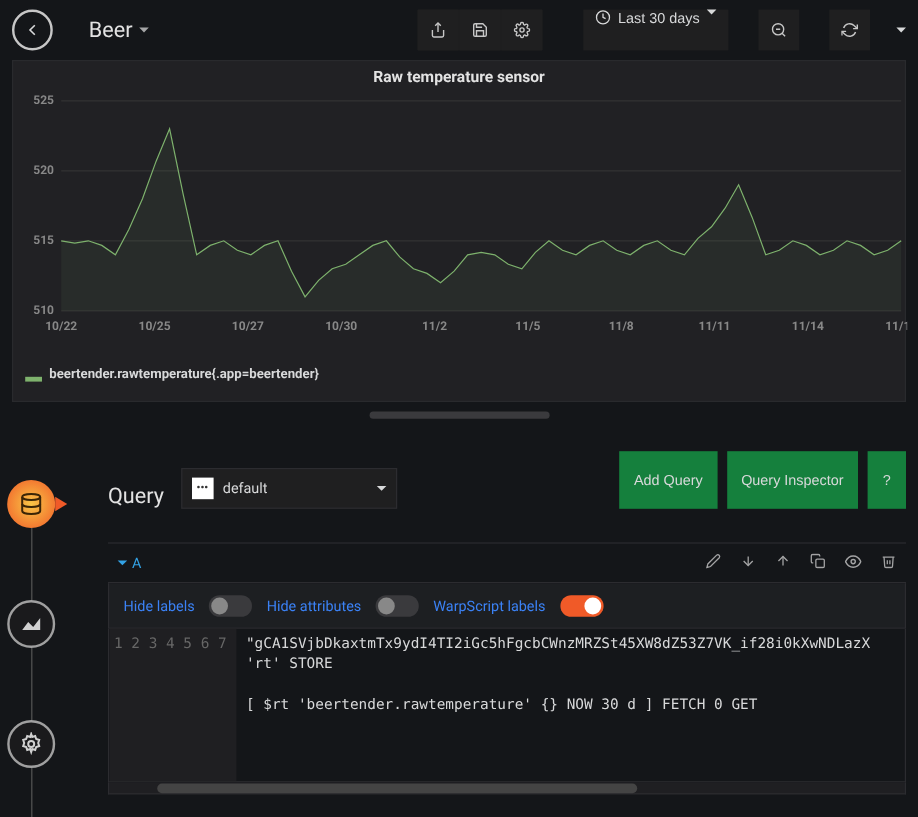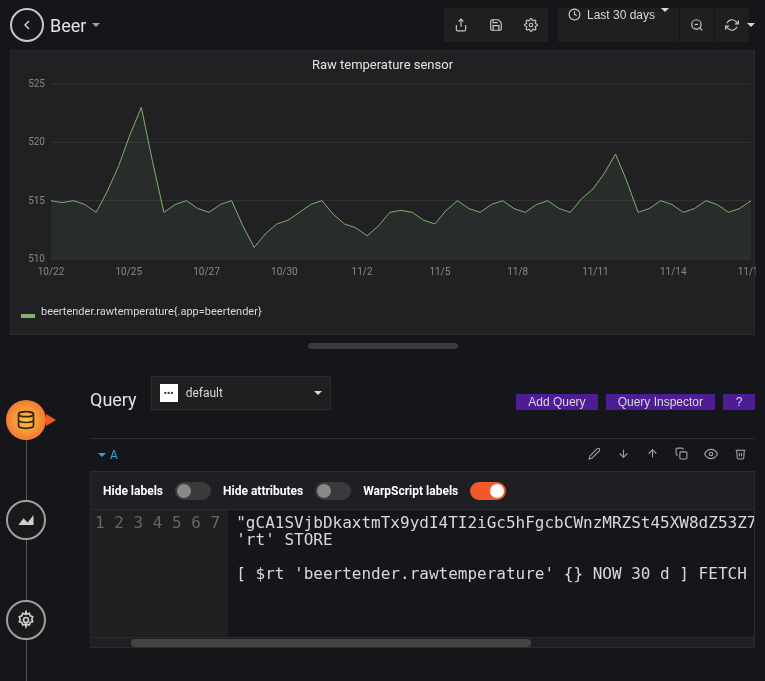--- a/index.html
+++ b/index.html
@@ -12,21 +12,21 @@
     height: 681px;
     overflow: hidden;
   }
 
   
   .toolbar {
     display: flex;
     align-items: center;
     height: 50px;
     padding: 0 10px;
-    gap: 0;
+    gap: 24px;
   }
   .back-btn {
     width: 34px; height: 34px;
     border: 2px solid #c7c7c7;
     border-radius: 50%;
     display: flex; align-items: center; justify-content: center;
     cursor: pointer;
     background: transparent;
   }
   .back-btn svg { stroke: #d8d9da; }
@@ -68,20 +68,21 @@
     border-left:4px solid transparent;
     border-right:4px solid transparent;
     border-top:4px solid currentColor;
   }
 
   
   .panel {
     background: #212124;
     margin: 0 10px;
     border: 1px solid #292a2d;
+    font-weight: bold;
   }
   .panel-title {
     text-align: center;
     font-size: 13px;
     padding: 6px 0 2px;
     color: #e3e3e3;
   }
   .chart-wrap {
     position: relative;
     height: 225px;
@@ -171,22 +172,22 @@
     background:#1f1f20;
     border:1px solid #2c2c30;
     height:34px;padding:0 8px;
     min-width:180px;
     cursor:pointer;
     justify-content:space-between;
   }
   .ds-select .left{display:flex;align-items:center;}
   .header-right{margin-left:auto;display:flex;gap:8px;}
   .btn{
-    background:#4c1d95;border:none;color:#d8d9da;
-    height:16px;padding:0 12px;cursor:pointer;font-size:12px;
+    background:#15803d;border:none;color:#d8d9da;
+    height:48px;padding:0 12px;cursor:pointer;font-size:12px;
   }
   .btn-sq{width:32px;padding:0;display:flex;align-items:center;justify-content:center;}
 
   .query-row{
     background:#141619;
     border-top:1px solid #2c2c30;
     border-bottom:1px solid #2c2c30;
     margin: 22px 10px 0;
     display:flex;align-items:center;
     height:34px;padding:0 8px;
@@ -196,41 +197,41 @@
   .row-icon{cursor:pointer;opacity:.8;}
 
   .toggles{
     background:#1d1f22;
     margin:0 10px;
     display:flex;align-items:center;gap:12px;
     height:38px;padding:0 12px;
     border:1px solid #2c2c30;
     border-top:none;
   }
-  .toggle-label{font-size:12px;color:#ffffff;font-weight:bold;}
+  .toggle-label{font-size:12px;color:#3b82f6;}
   .switch{
     width:36px;height:18px;border-radius:9px;
     background:#3a3a3d;position:relative;cursor:pointer;
     display:inline-block;flex-shrink:0;
   }
   .switch .knob{
     position:absolute;top:2px;left:2px;
     width:14px;height:14px;border-radius:50%;
     background:#888;
   }
   .switch.on{background:#f05a28;}
   .switch.on .knob{left:20px;background:#fff;}
 
   .code-area{
     display:flex;
     margin:0 10px;
     background:#141619;
     border:1px solid #2c2c30;border-top:none;
     font-family:"SFMono-Regular",Consolas,monospace;
-    font-size:16px;
+    font-size:12px;
     height:128px;
     overflow:hidden;
   }
   .gutter{
     background:#1f1f22;
     color:#666;
     text-align:right;
     padding:4px 8px 4px 4px;
     user-select:none;
     line-height:17px;

